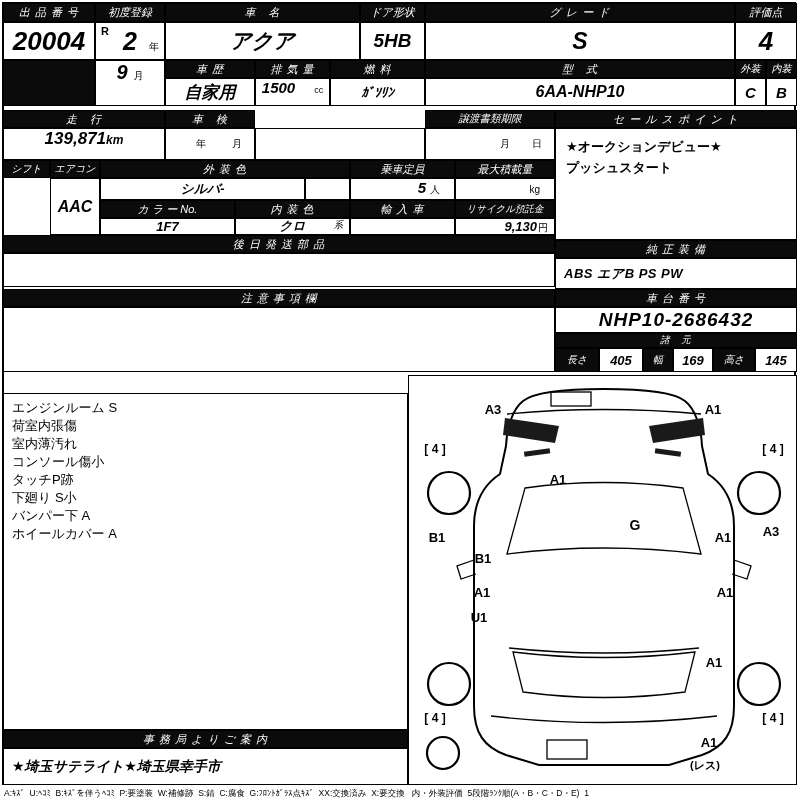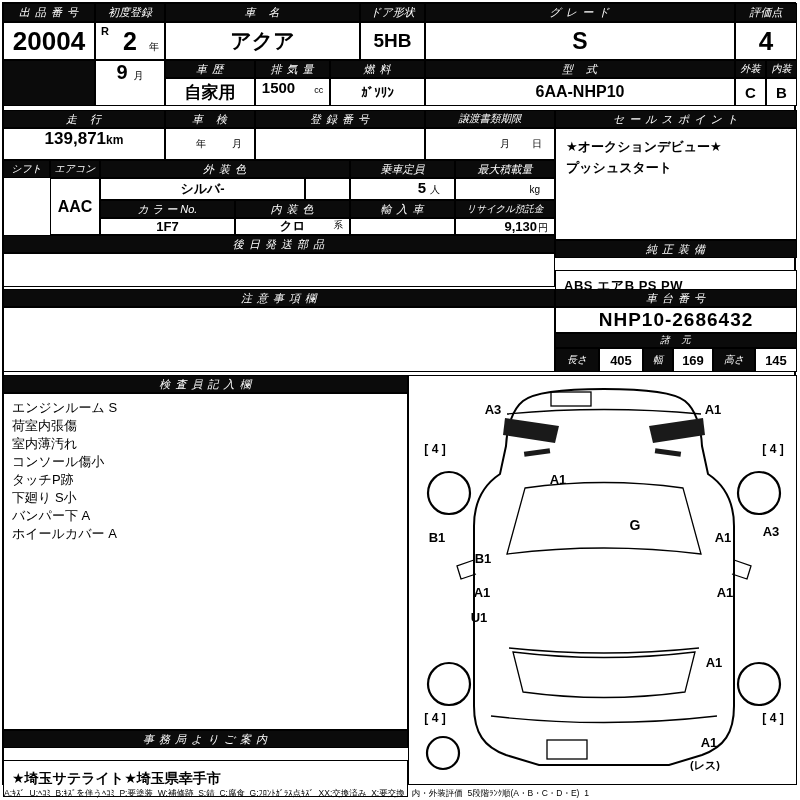--- a/index.html
+++ b/index.html
@@ -2,25 +2,25 @@
 <html><head>
 <meta charset="utf-8">
 <style>
   html,body{margin:0;padding:0;background:#fff;}
   .page{position:relative;width:800px;height:800px;background:#fff;color:#000;
         font-family:"Liberation Sans","DejaVu Sans",sans-serif;overflow:hidden;}
   .frame{position:absolute;left:2px;top:2px;width:794px;height:783px;border:2px solid #000;box-sizing:border-box;pointer-events:none;}
   .cell{position:absolute;border:1px solid #000;background:#fff;display:flex;
         align-items:center;justify-content:center;box-sizing:border-box;}
   .hd{background:#0b0b0b;color:#fff;font-size:11px;font-weight:400;white-space:pre;letter-spacing:1px;font-style:italic;}
-  .v{font-weight:700;}
+  .v{font-weight:700;font-style:italic;}
   .fill{background:#0b0b0b;}
   .unit{font-weight:400;}
   .baseline{align-items:baseline;}
-  .left{justify-content:flex-start;margin-top:12px;}
+  .left{justify-content:flex-start;}
   .col{flex-direction:column;align-items:flex-start;justify-content:flex-start;}
   .note-line{white-space:pre;}
   .dmg{font-family:"Liberation Sans",sans-serif;font-weight:700;text-anchor:middle;fill:#000;}
   .footer{position:absolute;font-size:8.5px;white-space:pre;color:#000;}
 </style>
 </head>
 <body>
 
 <div class="page">
   <div class="frame"></div>
@@ -77,21 +77,20 @@
     <span class="v" style="font-size:17px">139,871</span>
     <span class="v" style="font-size:12px">km</span>
   </div>
 
   <div class="cell hd" style="left:165px;top:110px;width:90px;height:18px">車　検</div>
   <div class="cell" style="left:165px;top:128px;width:90px;height:32px;justify-content:flex-end;gap:26px;padding-right:12px;font-size:10px">
     <span>年</span>
     <span>月</span>
   </div>
 
-  <div class="cell hd" style="left:255px;top:110px;width:170px;height:18px">登 録 番 号</div>
   <div class="cell" style="left:255px;top:128px;width:170px;height:32px"></div>
 
   <div class="cell hd" style="left:425px;top:110px;width:130px;height:18px;font-size:10.5px;letter-spacing:0">譲渡書類期限</div>
   <div class="cell" style="left:425px;top:128px;width:130px;height:32px;justify-content:flex-end;gap:22px;padding-right:12px;font-size:10px">
     <span>月</span>
     <span>日</span>
   </div>
 
   <div class="cell hd" style="left:555px;top:110px;width:242px;height:18px">セ ー ル ス ポ イ ン ト</div>
   <div class="cell col" style="left:555px;top:128px;width:242px;height:112px;padding:8px 10px;font-size:13px;font-weight:700;line-height:1.6">
@@ -149,21 +148,20 @@
   <div class="cell v" style="left:555px;top:307px;width:242px;height:26px;font-size:19px;letter-spacing:1px">NHP10-2686432</div>
 
   <div class="cell hd" style="left:555px;top:333px;width:242px;height:15px;font-size:9.5px">諸　元</div>
   <div class="cell hd" style="left:555px;top:348px;width:44px;height:24px;font-size:10px;letter-spacing:0">長さ</div>
   <div class="cell v" style="left:599px;top:348px;width:44px;height:24px;font-size:13px">405</div>
   <div class="cell hd" style="left:643px;top:348px;width:30px;height:24px;font-size:10px;letter-spacing:0">幅</div>
   <div class="cell v" style="left:673px;top:348px;width:40px;height:24px;font-size:13px">169</div>
   <div class="cell hd" style="left:713px;top:348px;width:42px;height:24px;font-size:10px;letter-spacing:0">高さ</div>
   <div class="cell v" style="left:755px;top:348px;width:42px;height:24px;font-size:13px">145</div>
 
-  <div class="cell hd" style="left:3px;top:375px;width:405px;height:18px">検 査 員 記 入 欄</div>
   <div class="cell col" style="left:3px;top:393px;width:405px;height:337px;padding:5px 8px;font-size:13px;line-height:18px">
       <div class="note-line">エンジンルーム S</div>
       <div class="note-line">荷室内張傷</div>
       <div class="note-line">室内薄汚れ</div>
       <div class="note-line">コンソール傷小</div>
       <div class="note-line">タッチP跡</div>
       <div class="note-line">下廻り S小</div>
       <div class="note-line">バンパー下 A</div>
       <div class="note-line">ホイールカバー A</div>
     </div>

